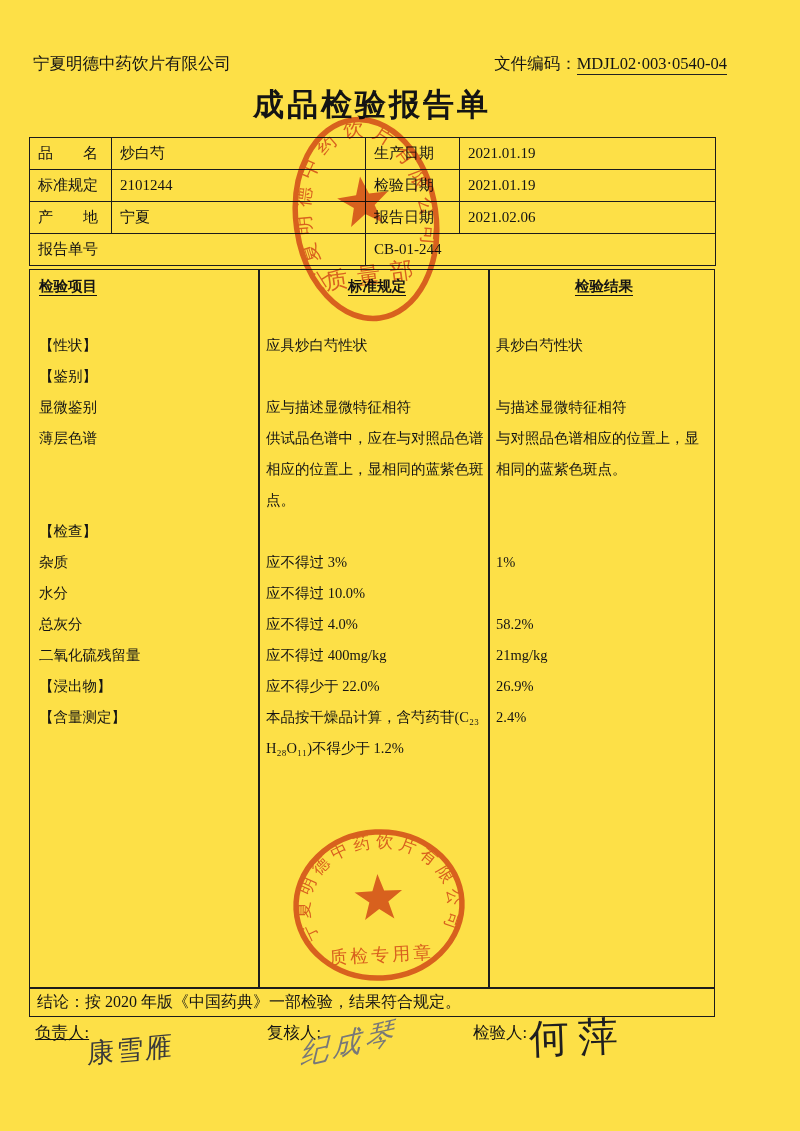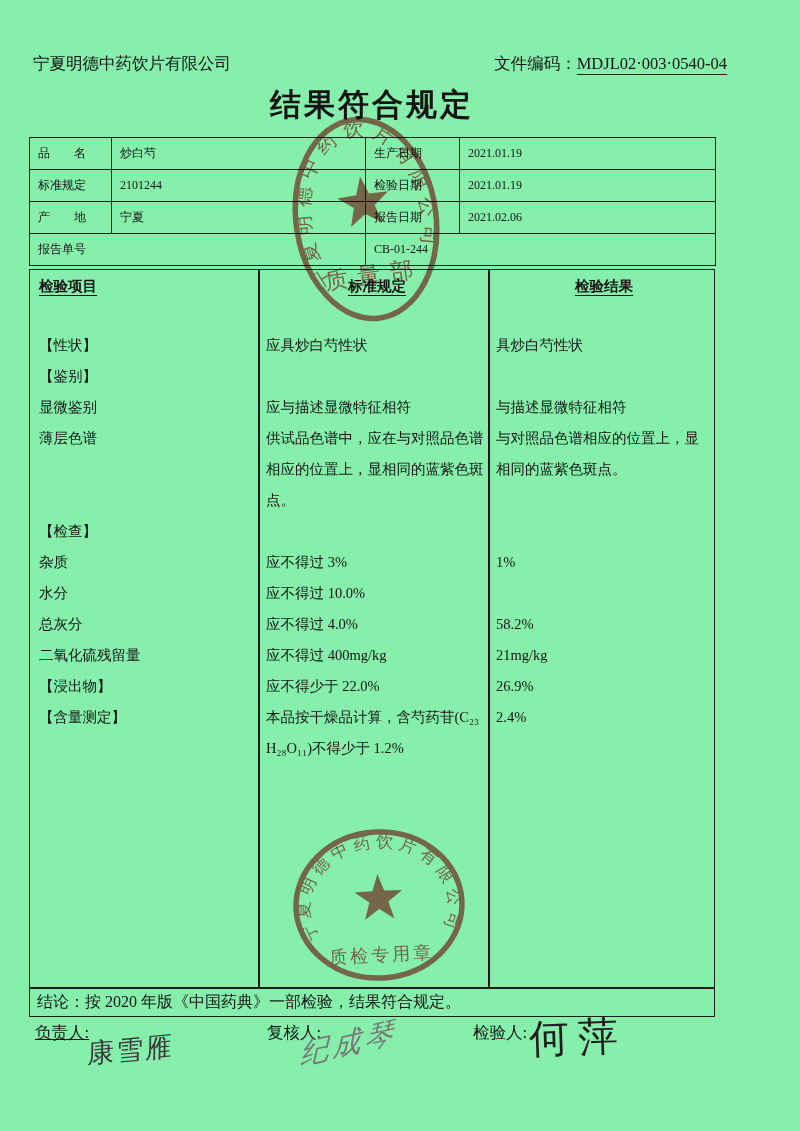--- a/index.html
+++ b/index.html
@@ -1,38 +1,38 @@
 <!DOCTYPE html>
 <html><head>
 <meta charset="utf-8">
 <style>
   html,body { margin:0; padding:0; background:#e8e8e8; }
   .page {
     position:relative; width:800px; height:1131px; margin:0 auto;
-    background:#86efac; overflow:hidden;
+    background:#fde047; overflow:hidden;
     font-family:"Liberation Serif","DejaVu Serif",serif;
     color:#141414;
   }
   
   .doc-header {
     position:absolute; left:33px; top:53px; width:694px;
     display:flex; justify-content:space-between; align-items:baseline;
     font-size:16.5px;
   }
   .doc-code-wrap { white-space:nowrap; }
   .doc-code { border-bottom:1.5px solid #222; padding-bottom:1px; }
   .doc-title {
     position:absolute; left:29px; top:84px; width:686px;
     text-align:center; font-size:31px; font-weight:bold; letter-spacing:3px;
   }
   
   table.info-table {
     position:absolute; left:29px; top:137px; width:686px;
     border-collapse:collapse; table-layout:fixed;
-    font-size:12px;
+    font-size:15px;
   }
   table.info-table td {
     border:1.5px solid #1c1c1c; height:31px; padding:0 0 0 8px;
     white-space:nowrap; overflow:visible;
   }
   table.info-table td.lbl { letter-spacing:0; }
   
   .main-box {
     position:absolute; left:29px; top:269px; width:686px; height:719px;
     border:1.5px solid #1c1c1c; box-sizing:border-box;
@@ -79,21 +79,21 @@
 </head>
 <body>
 
 <div class="page">
 
   <div class="doc-header">
     <span>宁夏明德中药饮片有限公司</span>
     <span class="doc-code-wrap"><span>文件编码：</span><span class="doc-code">MDJL02·003·0540-04</span></span>
   </div>
 
-  <div class="doc-title">结果符合规定</div>
+  <div class="doc-title">成品检验报告单</div>
 
   <table class="info-table">
     <colgroup>
         <col style="width:82px">
         <col style="width:254px">
         <col style="width:94px">
         <col style="width:256px">
       </colgroup>
     <tbody>
         <tr>

